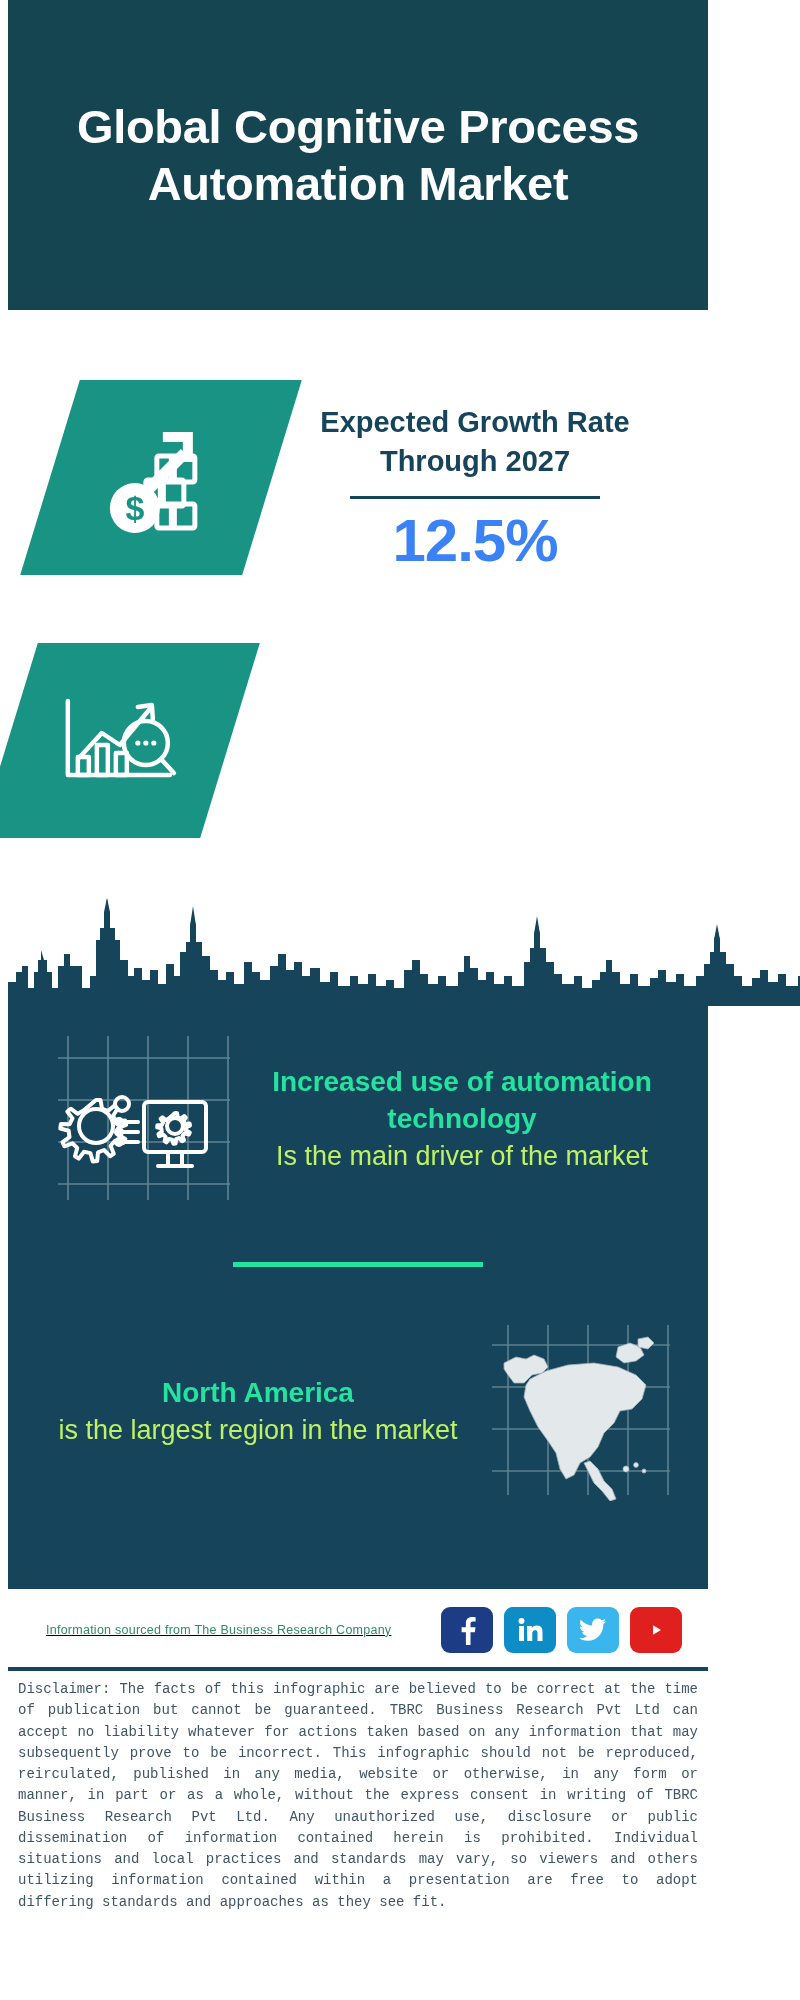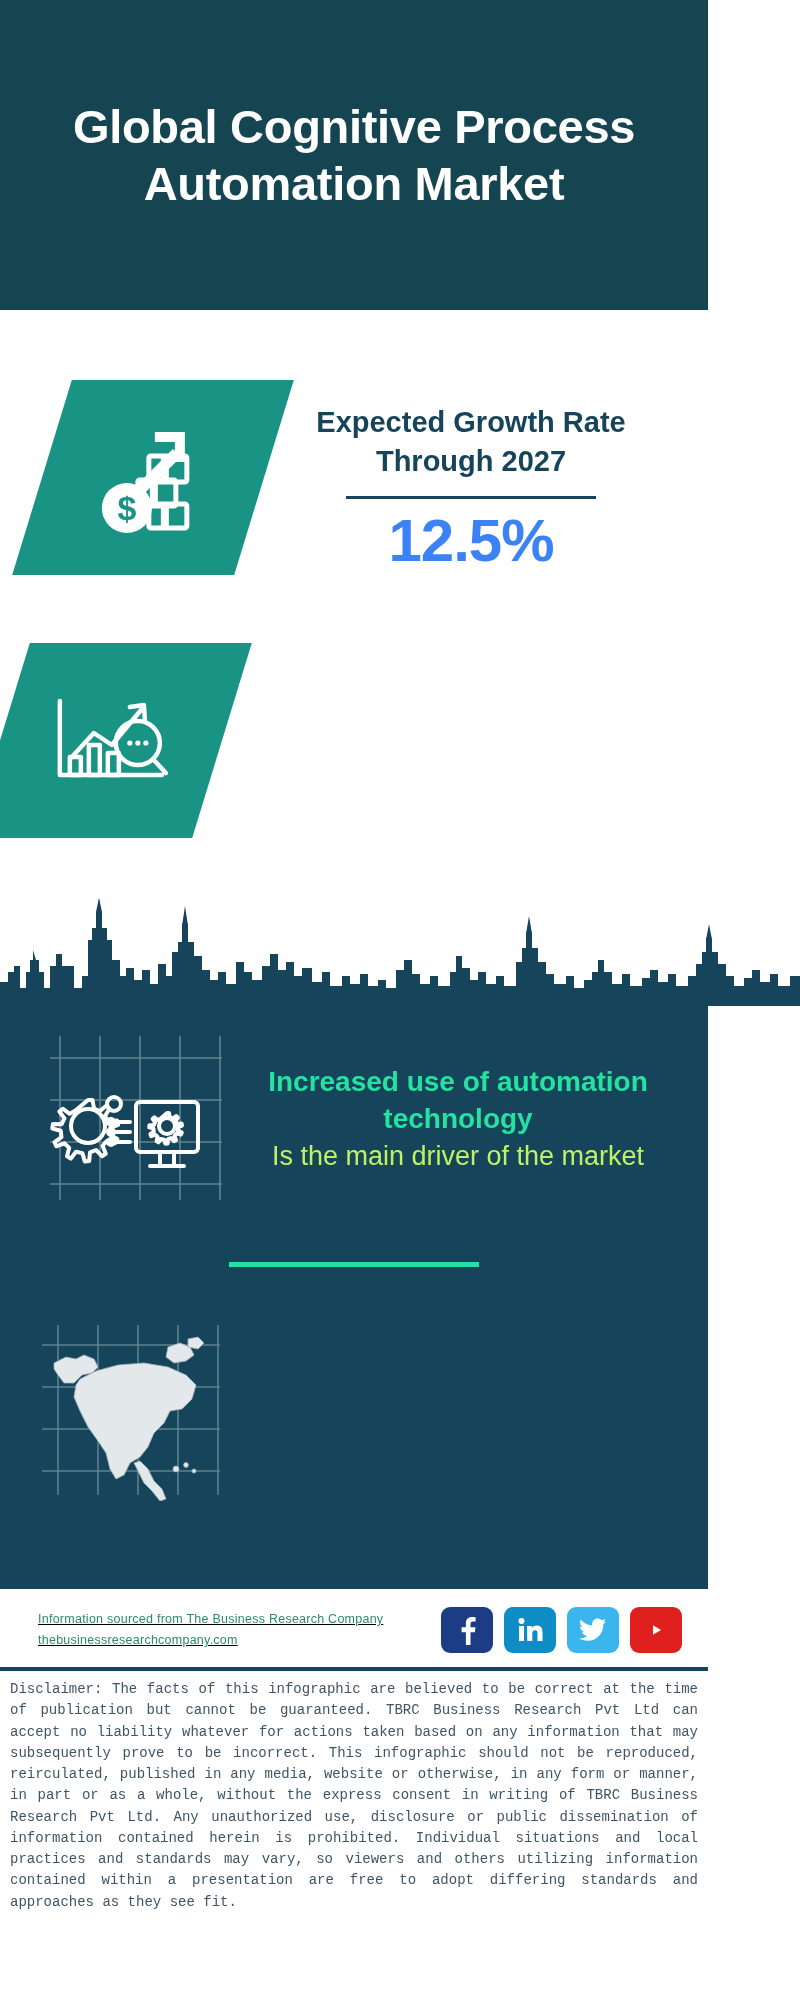--- a/index.html
+++ b/index.html
@@ -5,21 +5,21 @@
   * { margin:0; padding:0; box-sizing:border-box; }
   html,body { width:800px; }
   body {
     font-family:"Liberation Sans", sans-serif;
     background:#ffffff;
     width:800px;
     min-height:2000px;
     position:relative;
     overflow:hidden;
   }
-  .page { width:708px; position:relative; }
+  .page { width:708px; position:relative;padding-left:8px; }
 
   
   .header {
     background:#164552;
     height:310px;
     display:flex;
     align-items:center;
     justify-content:center;
     padding:0 48px;
   }
@@ -278,20 +278,24 @@
       </span>
       <div class="dark-text">
         <div class="dk-head">Increased use of automation technology</div>
         <div class="dk-sub">Is the main driver of the market</div>
       </div>
     </div>
 
     <div class="divider"></div>
 
     <div class="dark-row region-row">
+      <div class="dark-text">
+        <div class="dk-head">North America</div>
+        <div class="dk-sub">is the largest region in the market</div>
+      </div>
       <span class="grid-ico">
         <svg width="186" height="182" viewBox="0 0 186 182">
           <g stroke="#6f8f9c" stroke-width="1.6" opacity="0.8">
             <line x1="22" y1="6" x2="22" y2="176"></line>
             <line x1="62" y1="6" x2="62" y2="176"></line>
             <line x1="102" y1="6" x2="102" y2="176"></line>
             <line x1="142" y1="6" x2="142" y2="176"></line>
             <line x1="182" y1="6" x2="182" y2="176"></line>
             <line x1="6" y1="26" x2="184" y2="26"></line>
             <line x1="6" y1="68" x2="184" y2="68"></line>
@@ -314,21 +318,20 @@
             <circle cx="158" cy="152" r="2"></circle>
           </g>
         </svg>
       </span>
     </div>
   </div>
 
   <div class="footer">
     <div class="src">
       <div>Information sourced from The Business Research Company</div>
-      <div>thebusinessresearchcompany.com</div>
     </div>
     <div class="socials">
       <a class="sbtn fb">
         <svg width="24" height="30" viewBox="0 0 24 30">
             <path fill="#fff" d="M15.5 30V17.2h4.3l0.7-5h-5V9c0-1.4 0.4-2.4 2.5-2.4h2.6V2.2C20.1 2.1 18.6 2 16.9 2c-3.6 0-6 2.2-6 6.2v4h-4.3v5h4.3V30z"></path>
           </svg>
       </a>
       <a class="sbtn li">
         <svg width="26" height="26" viewBox="0 0 26 26">
           <rect x="2" y="9" width="5" height="15" fill="#fff"></rect>

